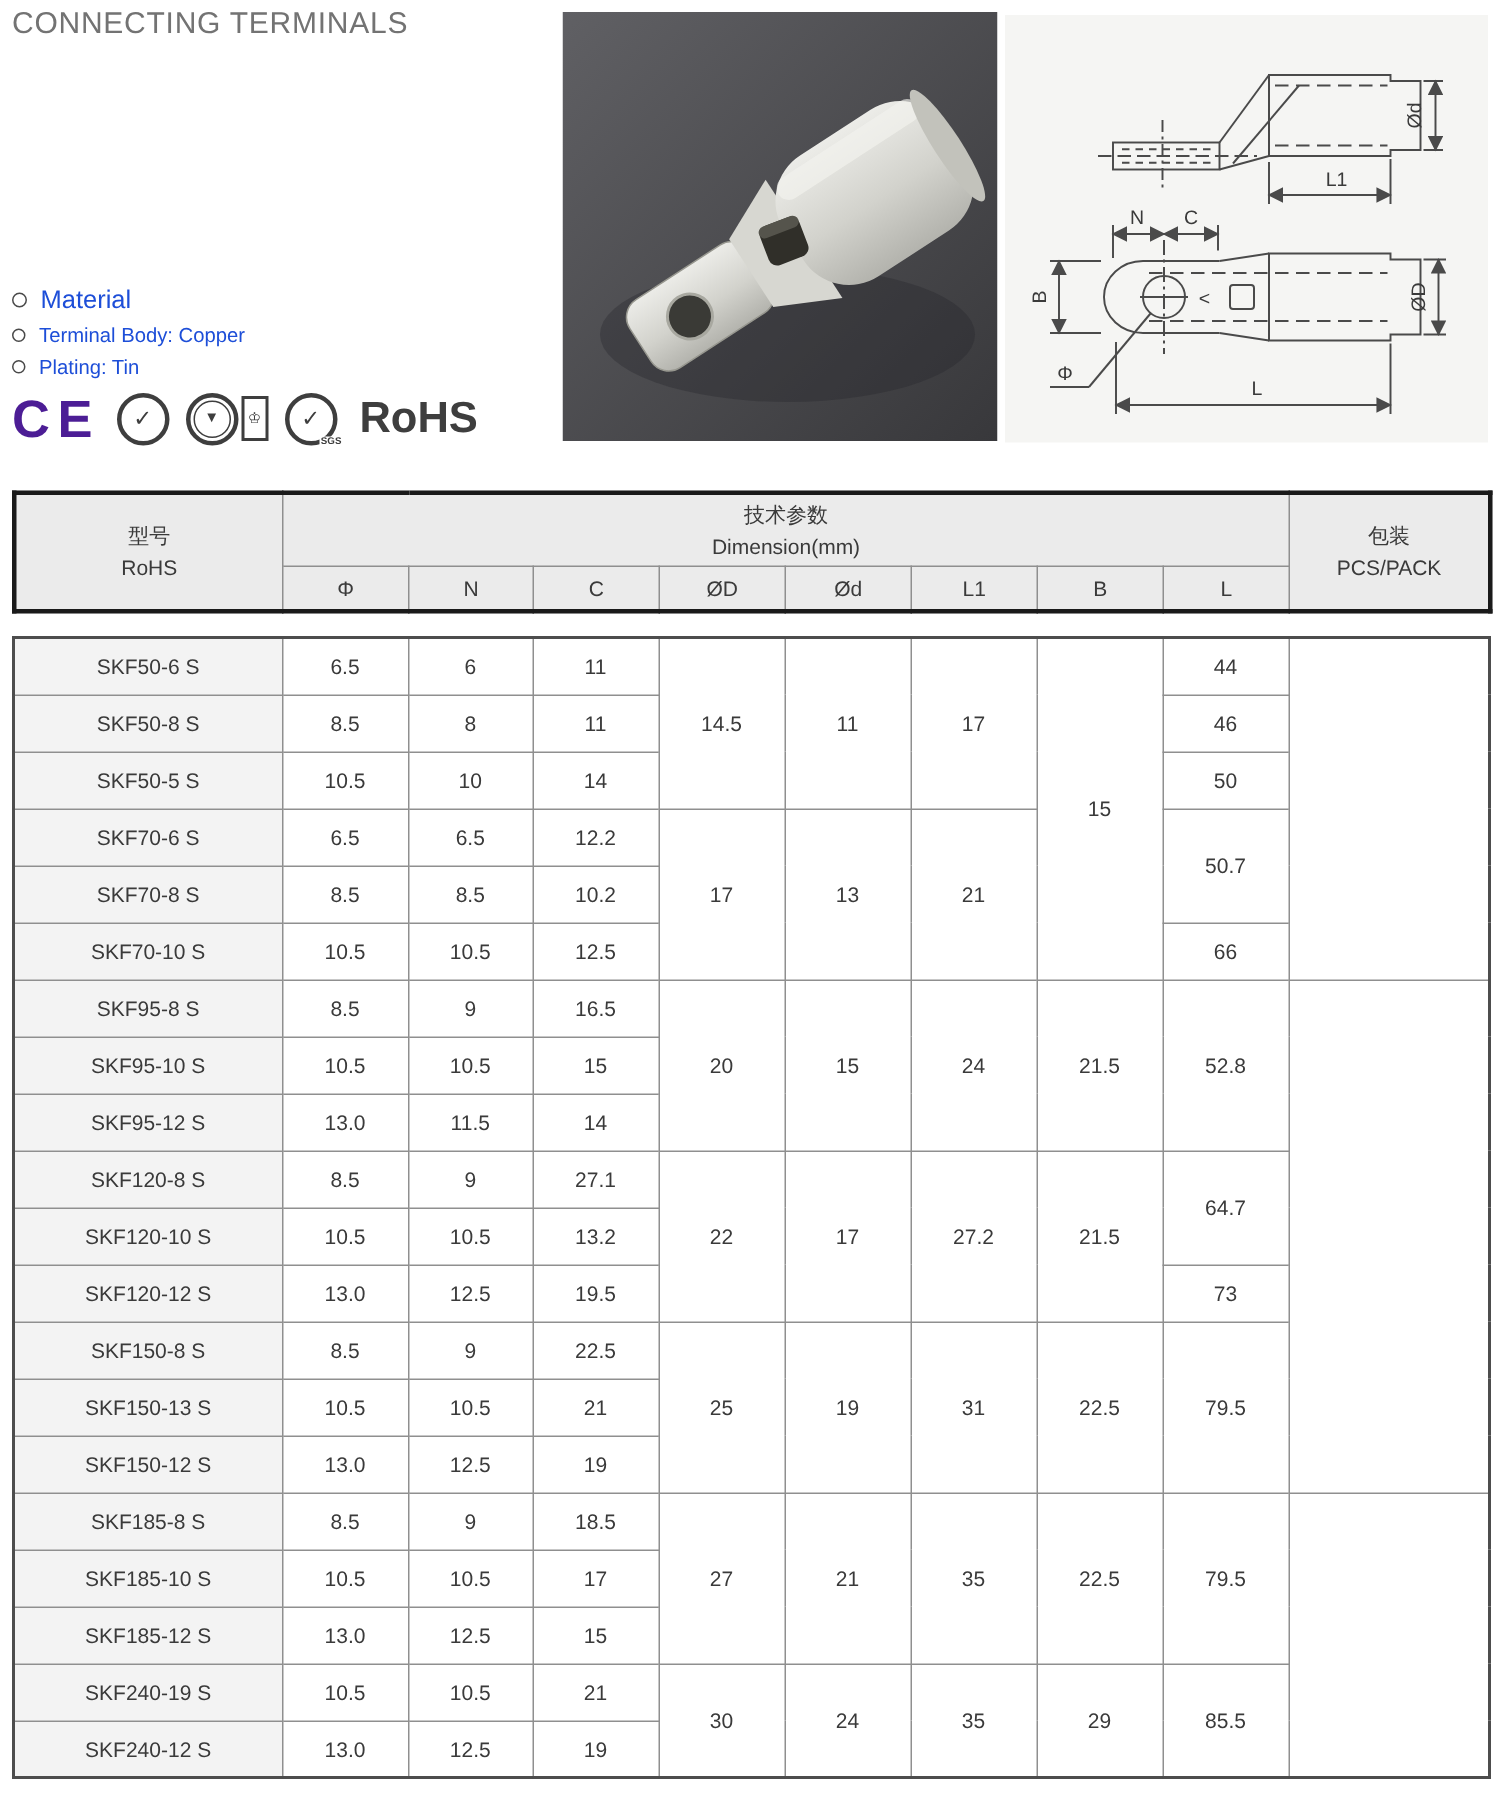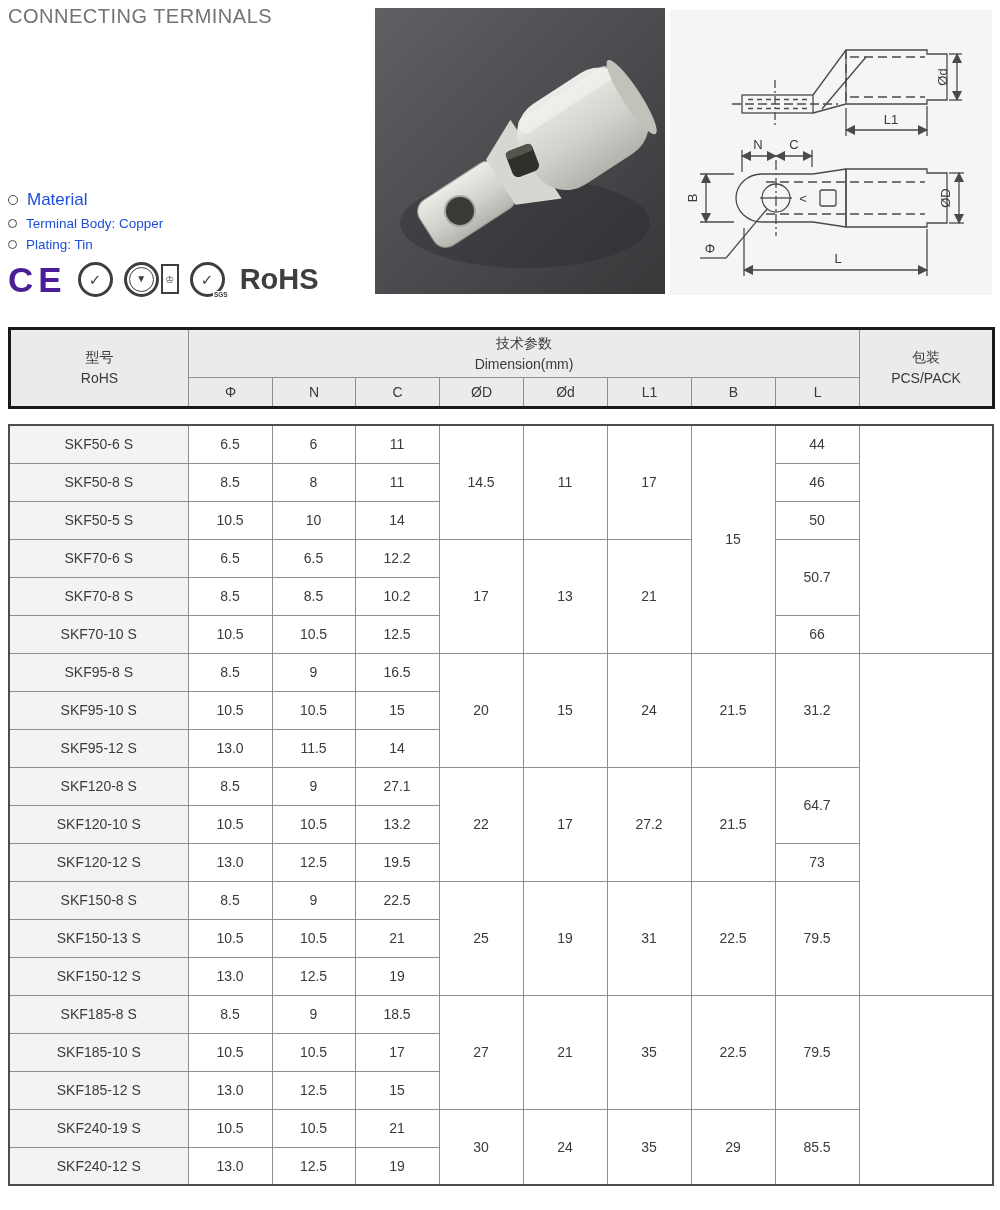--- a/index.html
+++ b/index.html
@@ -305,21 +305,21 @@
           </tr>
           <tr>
             <td class="c-type">SKF95-8 S</td>
             <td class="c-num">8.5</td>
             <td class="c-num">9</td>
             <td class="c-num">16.5</td>
             <td rowspan="3" class="c-num">20</td>
             <td rowspan="3" class="c-num">15</td>
             <td rowspan="3" class="c-num">24</td>
             <td rowspan="3" class="c-num">21.5</td>
-            <td rowspan="3" class="c-num">31.2</td>
+            <td rowspan="3" class="c-num">52.8</td>
             <td rowspan="9" class="c-pack"></td>
           </tr>
           <tr>
             <td class="c-type">SKF95-10 S</td>
             <td class="c-num">10.5</td>
             <td class="c-num">10.5</td>
             <td class="c-num">15</td>
           </tr>
           <tr>
             <td class="c-type">SKF95-12 S</td>

